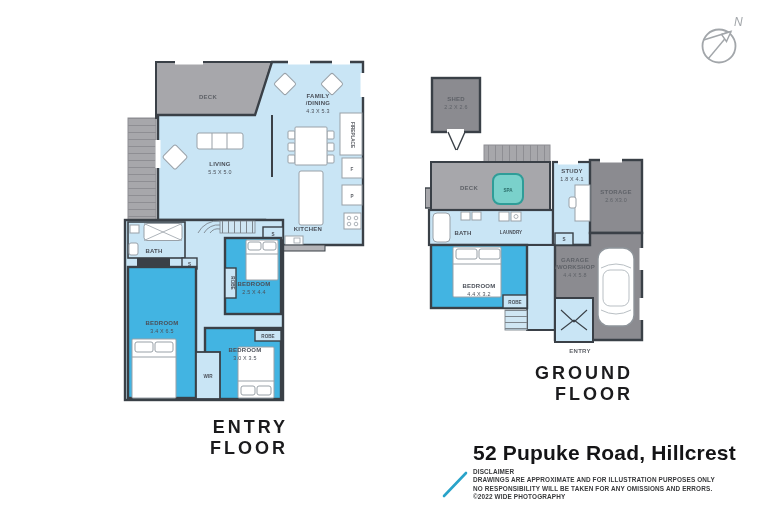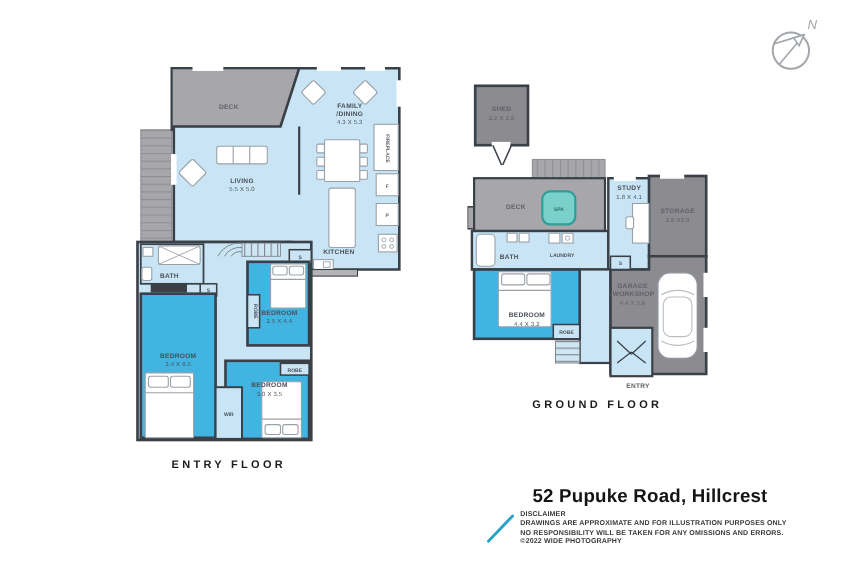--- a/index.html
+++ b/index.html
@@ -4,23 +4,23 @@
 <style>
   html,body{margin:0;padding:0;background:#ffffff;}
   body{font-family:"Liberation Sans",sans-serif;}
   .canvas{position:relative;width:768px;height:512px;background:#ffffff;overflow:hidden;}
   .plan{position:absolute;}
   .plan text{font-family:"Liberation Sans",sans-serif;fill:#4a4f58;}
   text.room{font-size:6px;font-weight:600;letter-spacing:.25px;}
   text.dims{font-size:5.4px;font-weight:500;letter-spacing:.2px;}
   text.gray{fill:#5f6268;}
   text.tiny{font-size:4.6px;font-weight:600;}
-  .caption{position:absolute;font-size:10px;font-weight:700;letter-spacing:3px;color:#1b1b1d;text-align:center;}
+  .caption{position:absolute;font-size:18px;font-weight:700;letter-spacing:3px;color:#1b1b1d;text-align:right;}
   .titleblock{position:absolute;left:440px;top:441px;width:310px;}
-  .address{margin-left:44px;font-size:17px;font-weight:700;color:#141416;letter-spacing:.2px;}
+  .address{margin-left:33px;font-size:21px;font-weight:700;color:#141416;letter-spacing:.2px;}
   .disc{position:relative;margin-top:3px;}
   .disc-logo{position:absolute;left:0;top:2px;}
   .disc-text{margin-left:33px;font-size:6.4px;font-weight:700;color:#38393b;line-height:1.3;letter-spacing:.15px;}
   .compass{position:absolute;left:694px;top:12px;}
 </style>
 </head>
 <body>
 
 <div class="canvas">
 

